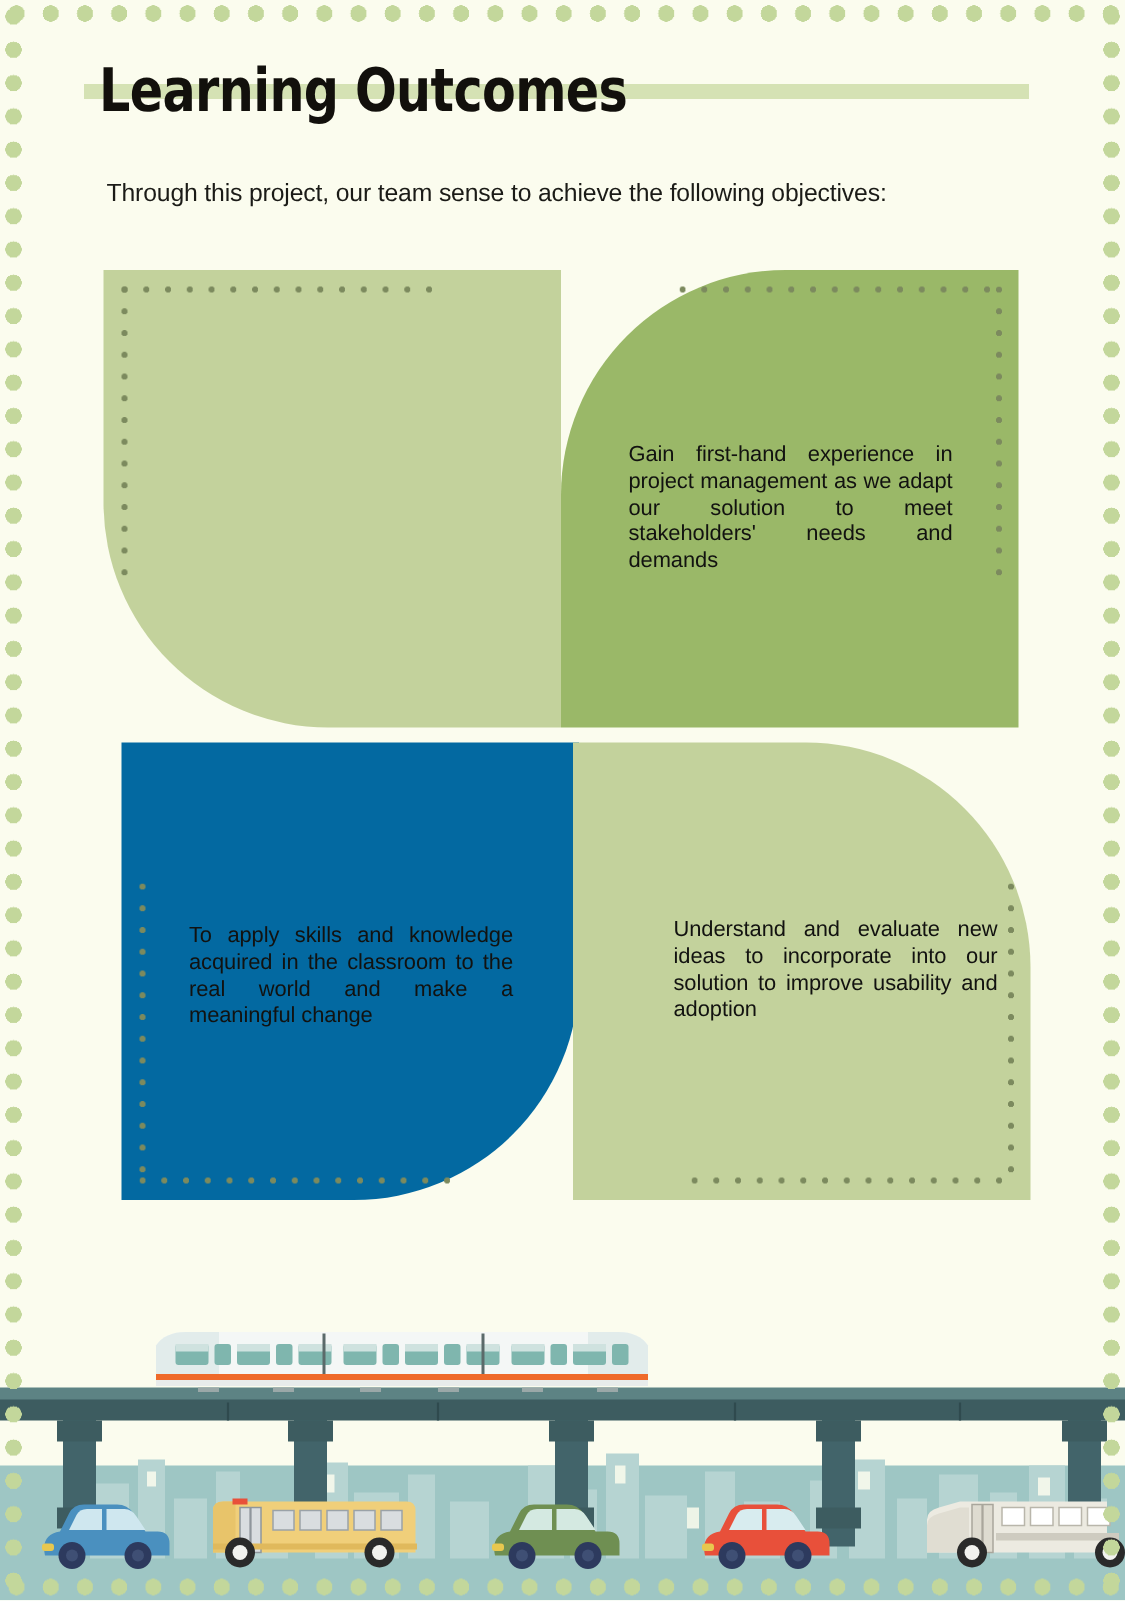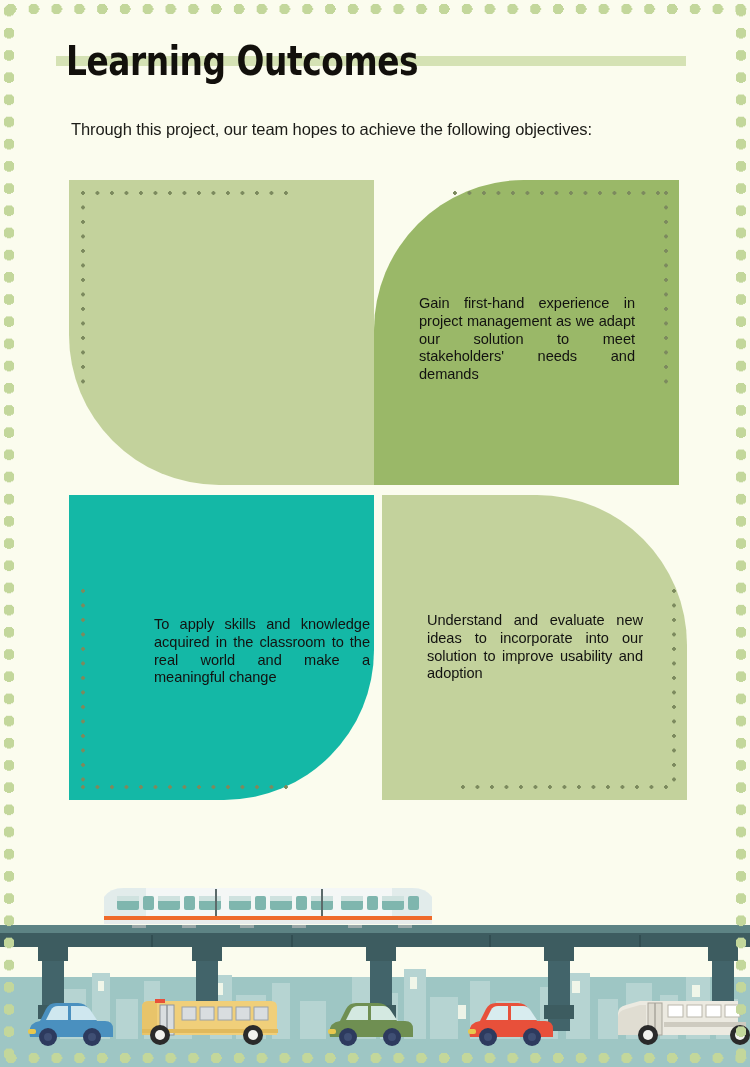--- a/index.html
+++ b/index.html
@@ -103,22 +103,22 @@
   .tile {
     position: absolute;
     width: 305px;
     height: 305px;
     box-sizing: border-box;
     display: flex;
     align-items: center;
   }
   .tile.tl { left: 0;     top: 0;     background: #c3d29c; border-radius: 0 0 0 150px; }
   .tile.tr { left: 305px; top: 0;     background: #9ab868; border-radius: 150px 0 0 0; }
-  .tile.bl { left: 0;     top: 315px; background: #14b8a6; border-radius: 0 0 150px 0; padding-left: 40px; }
-  .tile.br { left: 313px; top: 315px; background: #c3d29c; border-radius: 0 150px 0 0; }
+  .tile.bl { left: 12px;     top: 315px; background: #0369a1; border-radius: 0 0 150px 0; }
+  .tile.br { left: 313px; top: 315px; background: #c3d29c; border-radius: 0 150px 0 0; justify-content: center; }
 
   
   .tile .dots-h,
   .tile .dots-v {
     position: absolute;
     pointer-events: none;
   }
   .tile .dots-h {
     height: 4px;
     background-image: radial-gradient(circle 2px at 2px 2px, #7c8a5e 96%, rgba(124,138,94,0) 100%);
@@ -176,21 +176,21 @@
     <div class="dot-row top"></div>
     <div class="dot-row bottom"></div>
     <div class="dot-col left"></div>
     <div class="dot-col right"></div>
   </div>
 
   <div class="header">
     <div class="title-rule"></div>
     <h1 class="page-title">Learning Outcomes</h1>
   </div>
-  <p class="intro">Through this project, our team hopes to achieve the following objectives:</p>
+  <p class="intro">Through this project, our team sense to achieve the following objectives:</p>
 
   <div class="grid">
 
     <div class="tile tl">
       <span class="dots-h"></span>
       <span class="dots-v"></span>
     </div>
 
     <div class="tile tr">
       <span class="dots-h"></span>

